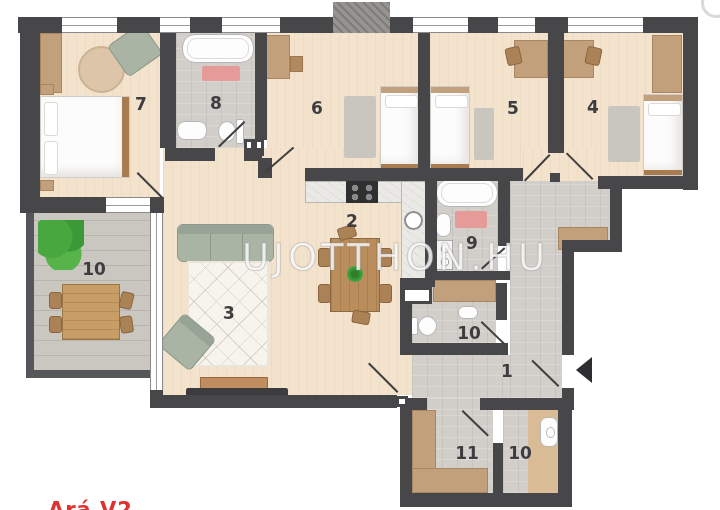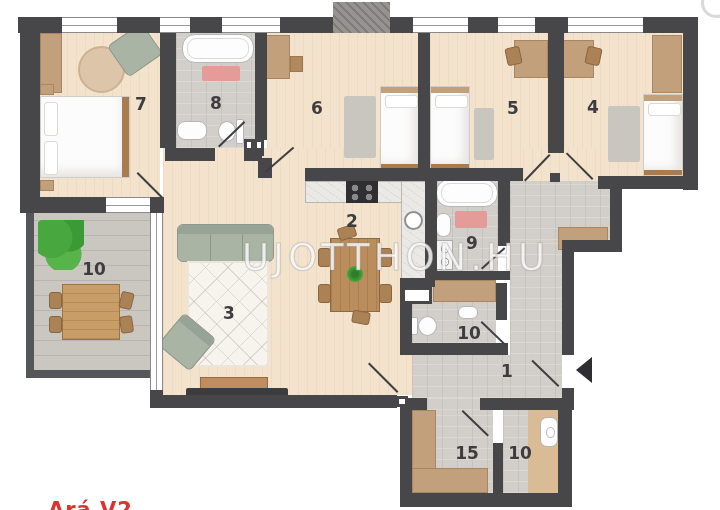--- a/index.html
+++ b/index.html
@@ -249,20 +249,20 @@
   <span class="rlabel" style="left:216px;top:103px;">8</span>
   <span class="rlabel" style="left:317px;top:108px;">6</span>
   <span class="rlabel" style="left:513px;top:108px;">5</span>
   <span class="rlabel" style="left:593px;top:107px;">4</span>
   <span class="rlabel" style="left:352px;top:221px;">2</span>
   <span class="rlabel" style="left:472px;top:243px;">9</span>
   <span class="rlabel" style="left:94px;top:269px;">10</span>
   <span class="rlabel" style="left:229px;top:313px;">3</span>
   <span class="rlabel" style="left:469px;top:333px;">10</span>
   <span class="rlabel" style="left:507px;top:371px;">1</span>
-  <span class="rlabel" style="left:467px;top:453px;">15</span>
+  <span class="rlabel" style="left:467px;top:453px;">11</span>
   <span class="rlabel" style="left:520px;top:453px;">10</span>
 
   <span id="watermark" style="left:215px;top:236px;margin-left:27px;">UJOTTHON.HU</span>
   <div id="wm-ring" style="left:701px;top:-12px;"></div>
   <span id="redtext" style="left:48px;top:498px;">Ará V2</span>
 
 </div>
 
 </body></html>

